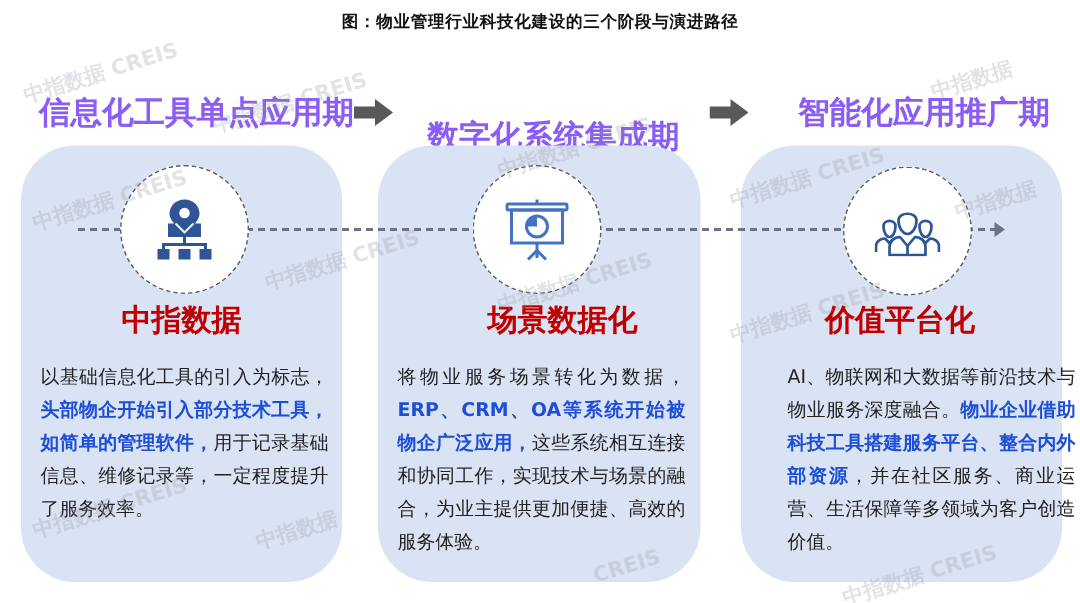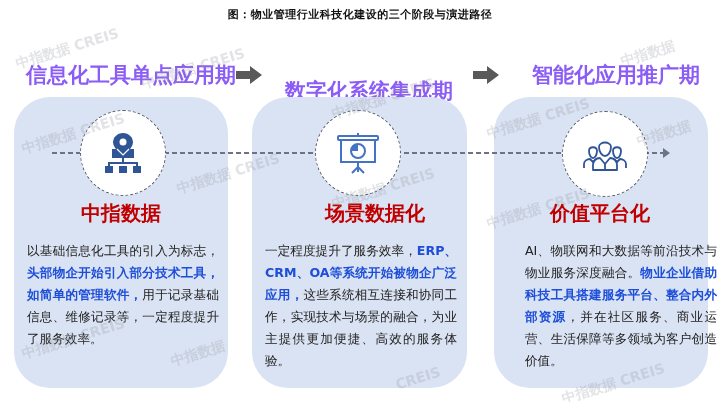--- a/index.html
+++ b/index.html
@@ -100,21 +100,21 @@
 </div>
 
 <div class="card-title" style="left:14px; width:214px;">中指数据</div>
 <div class="card-title" style="left:252px; width:246px;">场景数据化</div>
 <div class="card-title" style="left:494px; width:212px;">价值平台化</div>
 
 <div class="card-text" style="left:27px; width:192px;">
   <span>以基础信息化工具的引入为标志，</span><b>头部物企开始引入部分技术工具，如简单的管理软件，</b><span>用于记录基础信息、维修记录等，一定程度提升了服务效率。</span>
 </div>
 <div class="card-text" style="left:265px; width:192px;">
-  <span>一定程度提升了服务效率，</span><b>ERP、CRM、OA等系统开始被物企广泛应用，</b><span>这些系统相互连接和协同工作，实现技术与场景的融合，为业主提供更加便捷、高效的服务体验。</span>
+  <span>将物业服务场景转化为数据，</span><b>ERP、CRM、OA等系统开始被物企广泛应用，</b><span>这些系统相互连接和协同工作，实现技术与场景的融合，为业主提供更加便捷、高效的服务体验。</span>
 </div>
 <div class="card-text" style="left:525px; width:192px;">
   <span>AI、物联网和大数据等前沿技术与物业服务深度融合。</span><b>物业企业借助科技工具搭建服务平台、整合内外部资源</b><span>，并在社区服务、商业运营、生活保障等多领域为客户创造价值。</span>
 </div>
 
 <div class="wm" style="left:14px; top:40px;"><span>中指数据</span> <span>CREIS</span></div>
 <div class="wm" style="left:140px; top:60px;"><span>中指数据</span> <span>CREIS</span></div>
 <div class="wm" style="left:20px; top:125px;"><span>中指数据</span> <span>CREIS</span></div>
 <div class="wm" style="left:175px; top:165px;"><span>中指数据</span> <span>CREIS</span></div>
 <div class="wm" style="left:330px; top:90px;"><span>中指数据</span> <span>CREIS</span></div>

